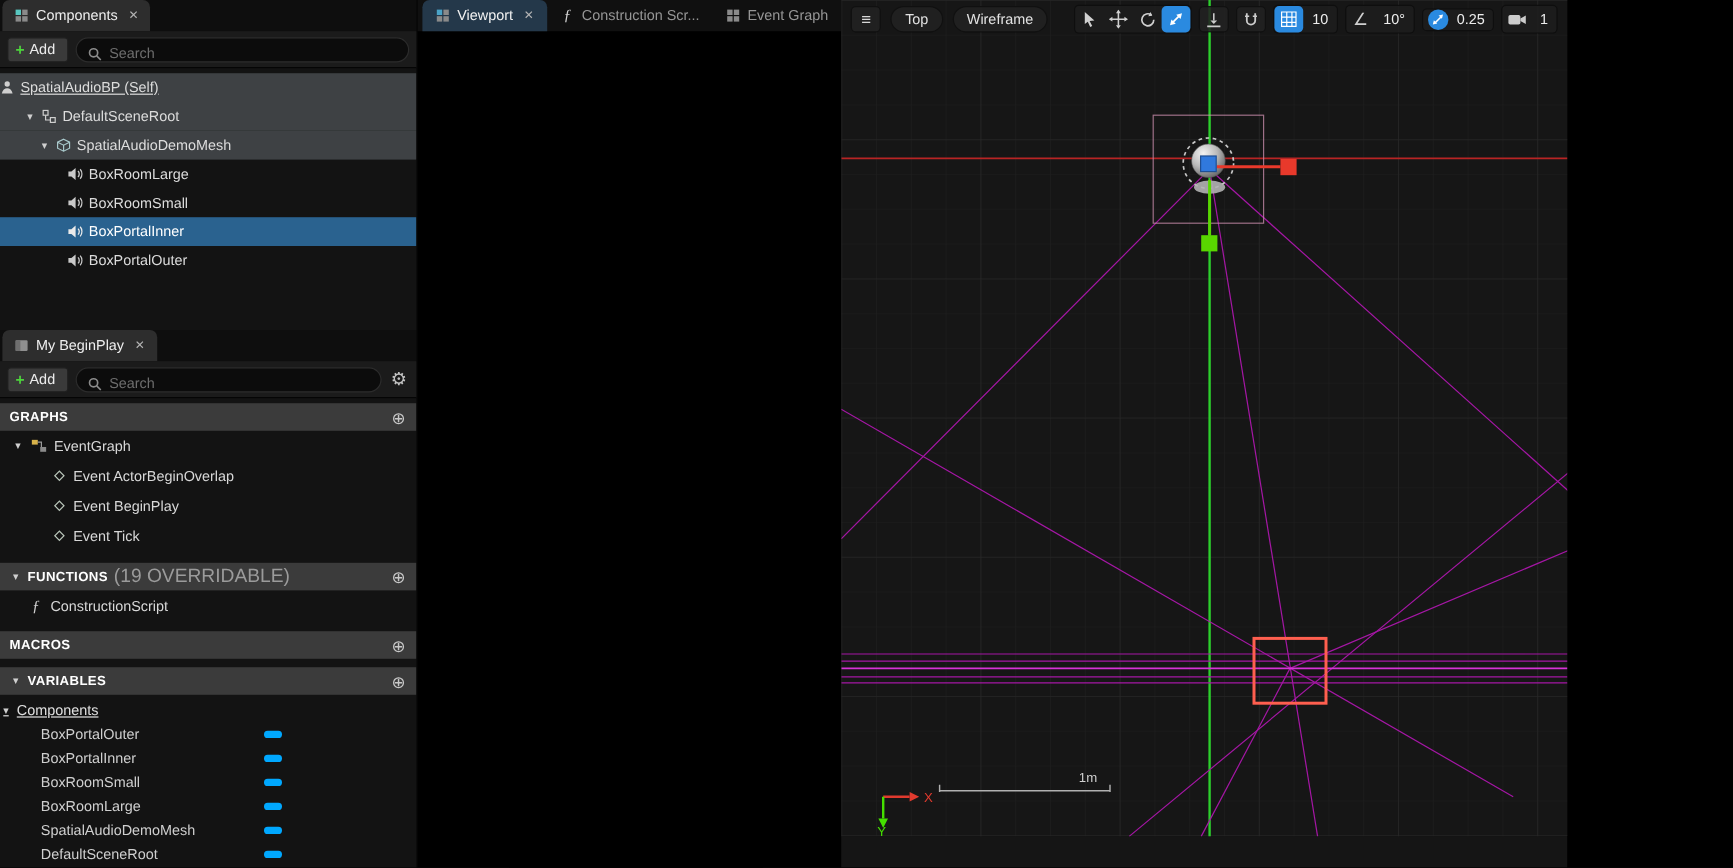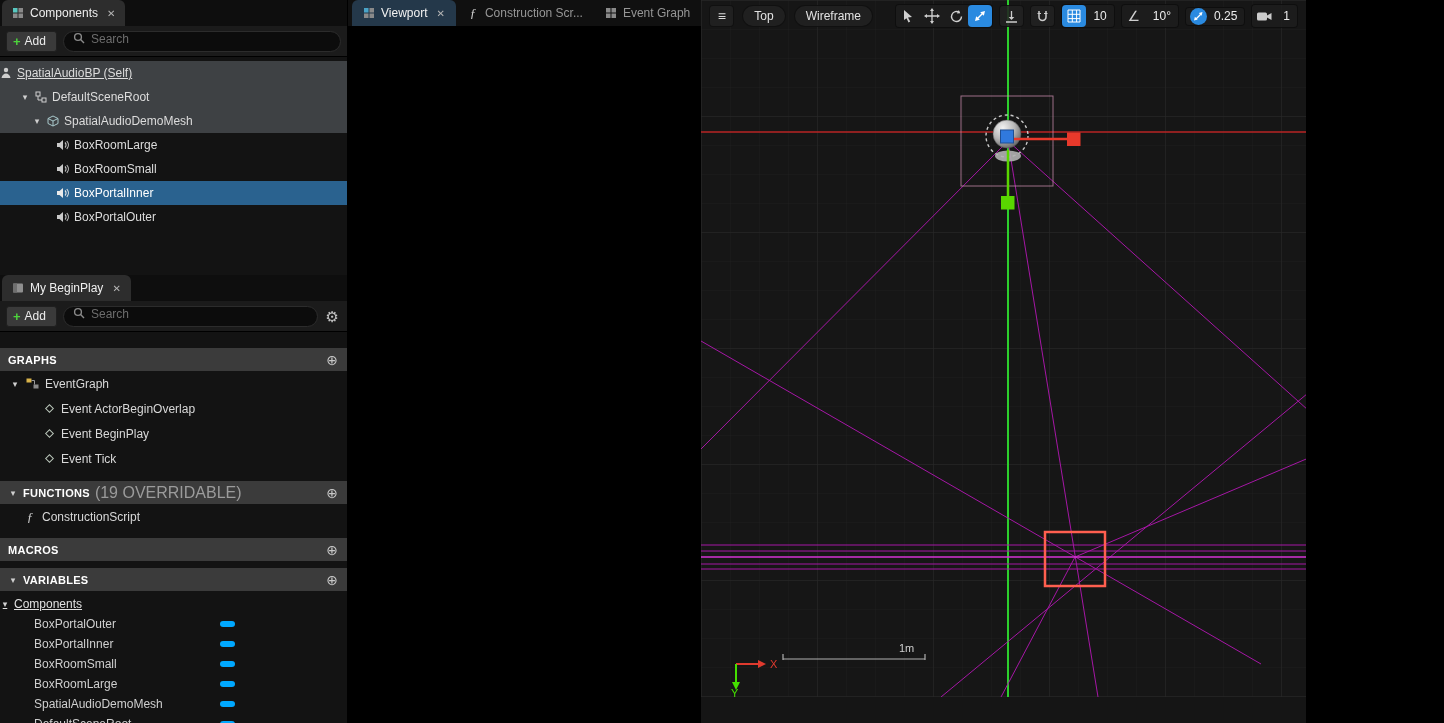--- a/index.html
+++ b/index.html
@@ -13,37 +13,37 @@
   .panel { display:flex; flex-direction:column; min-height:0; }
   .panel-components { height:275px; }
   .panel-myblueprint { flex:1; }
   .tabbar { height:26px; background:#0e0e0e; display:flex; align-items:stretch; flex:none; }
   .tab { display:flex; align-items:center; gap:6px; padding:0 10px; color:#9d9d9d; cursor:pointer; }
   .tab.active { background:#2d2d2d; color:#efefef; border-radius:6px 6px 0 0; margin-left:2px; }
   .close { font-size:10px; color:#b5b5b5; margin-left:3px; }
   .toolbar { height:31px; flex:none; background:#1b1b1b; display:flex; align-items:center; gap:6px; padding:0 6px; border-bottom:1px solid #000; }
   .add-btn { display:inline-flex; align-items:center; gap:4px; height:21px; padding:0 10px 0 6px; background:#3a3a3a; border:1px solid #1f1f1f; border-radius:3px; color:#ececec; font-size:12px; cursor:pointer; }
   .add-btn .plus { color:#4dd43c; font-weight:bold; font-size:13px; }
-  .search { flex:1; display:flex; align-items:flex-start; gap:6px; height:21px; background:#0c0c0c; border:1px solid #2c2c2c; border-radius:11px; padding:0 9px; }
+  .search { flex:1; display:flex; align-items:flex-end; gap:6px; height:21px; background:#0c0c0c; border:1px solid #2c2c2c; border-radius:11px; padding:0 9px; }
   .search input { flex:1; min-width:0; background:transparent; border:none; outline:none; color:#cfcfcf; font-size:12px; font-family:inherit; }
   .search input::placeholder { color:#6d6d6d; }
   .gear { color:#c2c2c2; font-size:15px; line-height:1; cursor:pointer; padding:0 2px; }
   .tree { flex:1; background:#131313; padding-top:4px; overflow:hidden; }
   .trow { height:24px; display:flex; align-items:center; gap:5px; color:#dcdcdc; cursor:pointer; }
   .trow.block { background:#3e4144; }
   .trow.sel { background:#2a628f; color:#fff; }
   .caret { font-size:9px; color:#cfcfcf; width:10px; text-align:center; flex:none; }
   .pl8{padding-left:0;text-decoration:underline;} .pl10{padding-left:10px;} .pl20{padding-left:20px;} .pl24{padding-left:24px;}
   .pl32{padding-left:32px;} .pl34{padding-left:34px;} .pl44{padding-left:44px;} .pl56{padding-left:56px;}
   .bpcontent { flex:1; background:#131313; overflow:hidden; display:flex; flex-direction:column; }
   .sect { height:23px; background:#3b3b3b; display:flex; align-items:center; padding:0 9px 0 8px; gap:5px; flex:none; cursor:pointer; }
   .stitle { font-size:11px; font-weight:bold; color:#fff; letter-spacing:.3px; }
   .shint { font-size:16px; color:#9b9b9b; }
   .plusc { margin-left:auto; color:#c7c7c7; font-size:14px; line-height:1; }
-  .mt8{margin-top:16px;} .mt10{margin-top:10px;} .mt9{margin-top:9px;} .mt7{margin-top:7px;} .mt3{margin-top:3px;}
+  .mt8{margin-top:4px;} .mt10{margin-top:10px;} .mt9{margin-top:9px;} .mt7{margin-top:7px;} .mt3{margin-top:3px;}
   .brow { height:25px; display:flex; align-items:center; gap:6px; color:#d8d8d8; flex:none; cursor:pointer; }
   .vrow { height:20px; display:flex; align-items:center; gap:6px; color:#cfcfcf; flex:none; cursor:pointer; }
   .catrow { height:20px; display:flex; align-items:center; gap:4px; color:#e0e0e0; flex:none; cursor:pointer; }
   .pill { width:15px; height:6px; border-radius:3px; background:#00a8ff; margin-left:auto; margin-right:112px; flex:none; }
   .fnglyph { font-family:"Liberation Serif",serif; font-style:italic; color:#cfcfcf; font-size:13px; width:12px; text-align:center; }
 
   
   .right { flex:1; display:flex; flex-direction:row; min-width:0; }
   .doc-tabbar { height:26px; background:#101010; display:flex; align-items:stretch; padding-left:4px; flex:none; }
   .doc-tab { display:flex; align-items:center; gap:6px; padding:0 11px; color:#969696; cursor:pointer; }

